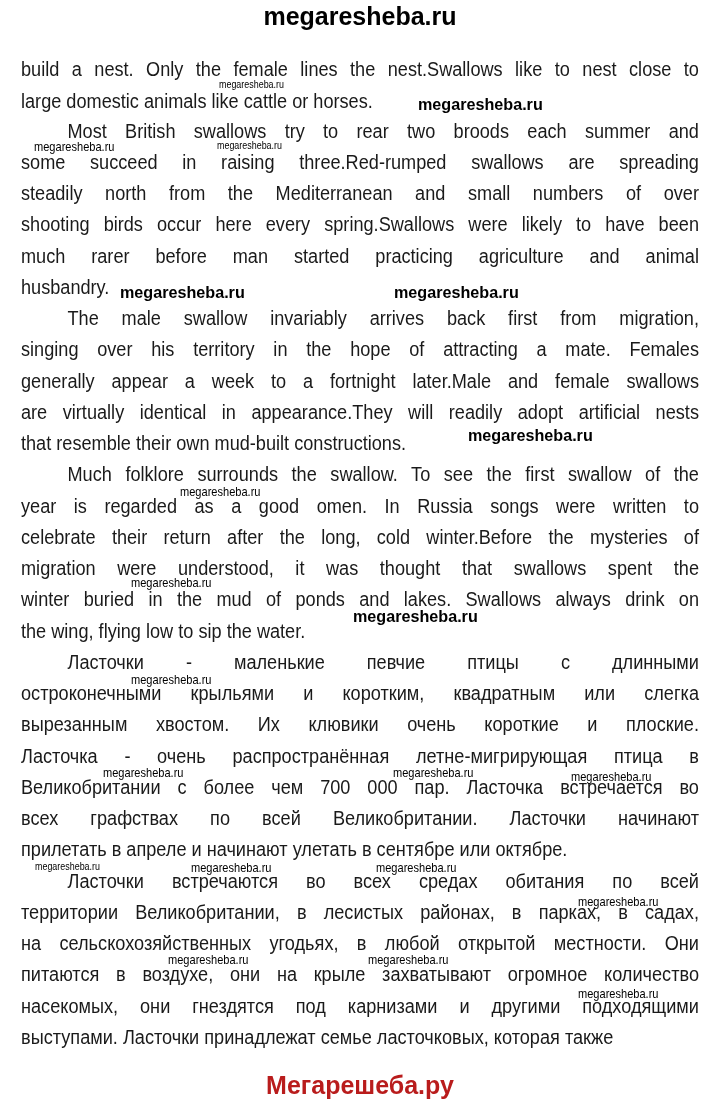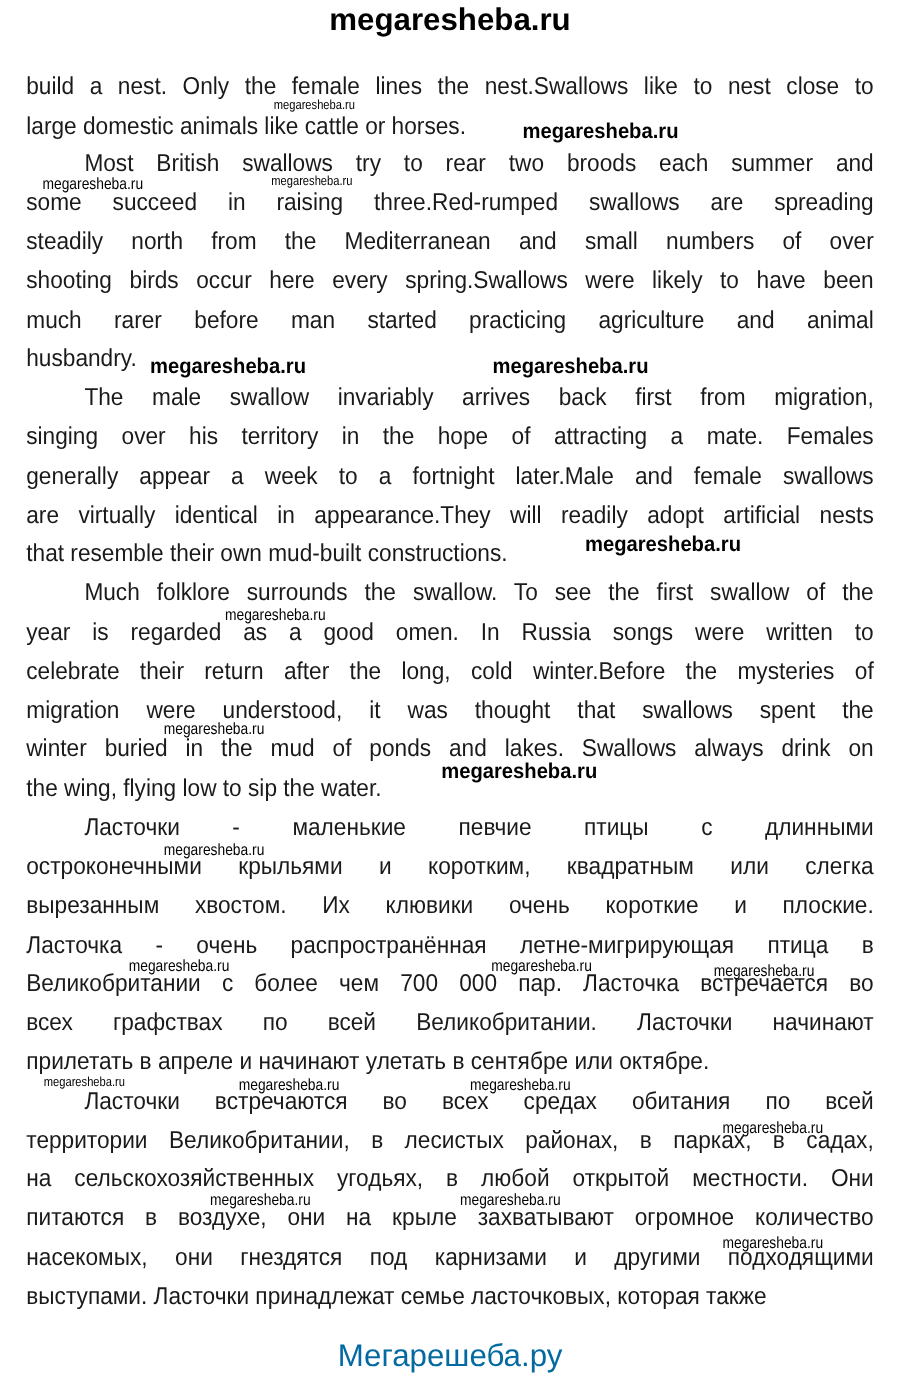--- a/index.html
+++ b/index.html
@@ -1,20 +1,20 @@
 <!DOCTYPE html>
 <html><head>
 <meta charset="utf-8">
 <style>
   html, body { margin: 0; padding: 0; background: #ffffff; }
   body { width: 720px; height: 1112px; position: relative; overflow: hidden; color: #1a1a1a; }
   .header { position: absolute; top: 2px; left: 0; width: 720px; text-align: center;
     font-family: "Liberation Sans", sans-serif; font-weight: bold; font-size: 25px; color: #000; }
   .footer { position: absolute; top: 1071px; left: 0; width: 720px; text-align: center;
-    font-family: "Liberation Sans", sans-serif; font-weight: normal; font-size: 25px; color: #0369a1; }
+    font-family: "Liberation Sans", sans-serif; font-weight: bold; font-size: 25px; color: #b91c1c; }
   .line { position: absolute; left: 21px; width: 678px; font-family: "Liberation Sans", sans-serif;
     font-size: 19.5px; line-height: 24px; white-space: nowrap; text-align: justify; text-align-last: justify;
     transform: scaleX(0.93); transform-origin: left center; width: 729px; }
   .line.last { text-align-last: left; }
   .line.indent { text-indent: 50px; }
   .wm { position: absolute; font-family: "Liberation Sans", sans-serif; color: #000; white-space: nowrap; }
   .wm.small { font-size: 10.5px; transform: scaleX(0.85); transform-origin: left center; }
   .wm.big { font-size: 17px; font-weight: bold; transform: scaleX(0.95); transform-origin: left center; }
 </style>
 </head>

